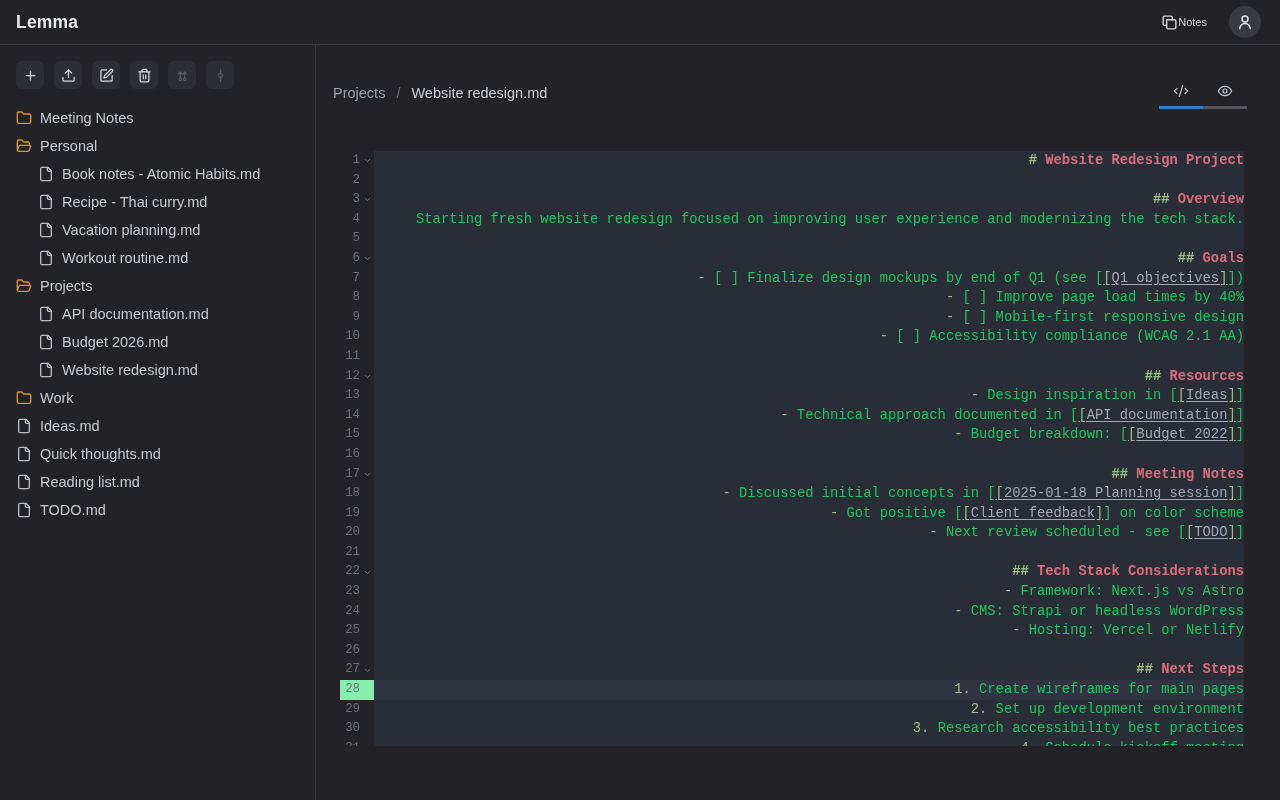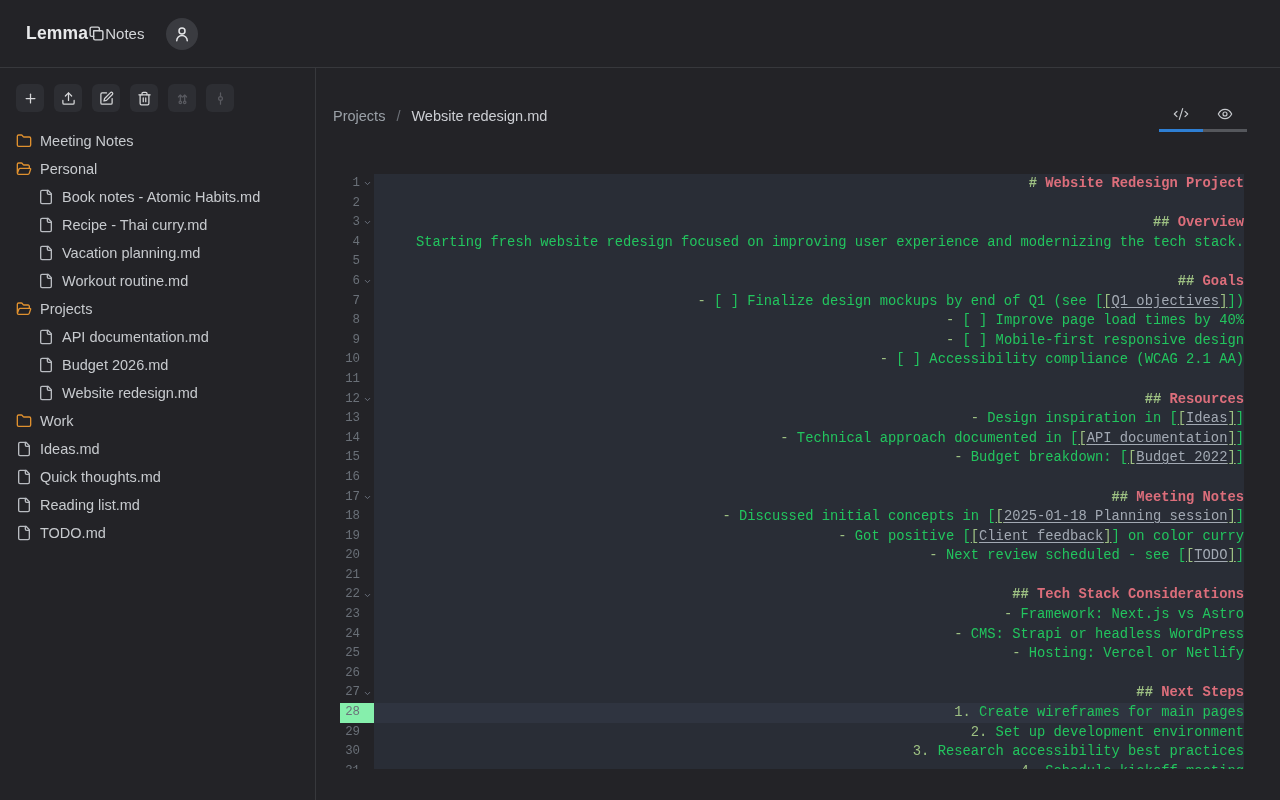--- a/index.html
+++ b/index.html
@@ -7,30 +7,30 @@
   body {
     background:#232327;
     color:#c7cace;
     font-family:"Liberation Sans", sans-serif;
     display:flex; flex-direction:column;
   }
   svg { display:block; }
 
   
   .topbar {
-    height:68px; flex-shrink:0;
+    height:45px; flex-shrink:0;
     border-bottom:1px solid #37383c;
-    display:flex; align-items:center; 
-    padding:0 19px 0 26px;
+    display:flex; align-items:center; justify-content:space-between;
+    padding:0 19px 0 16px;
   }
   .logo { font-size:17.5px; font-weight:bold; color:#e8e9eb; letter-spacing:.2px; }
   .topbar-right { display:flex; align-items:center; gap:22px; }
   .nav-notes {
     display:flex; align-items:center; gap:0;
-    color:#d3d5d8; font-size:15px; cursor:pointer;
+    color:#d3d5d8; font-size:11px; cursor:pointer;
   }
   .nav-notes .icn { color:#d3d5d8; }
   .avatar {
     width:32px; height:32px; border-radius:50%;
     background:#3a3b40; color:#e4e5e7;
     display:flex; align-items:center; justify-content:center; cursor:pointer;
   }
 
   
   .content { flex:1; display:flex; min-height:0; }
@@ -491,21 +491,21 @@
             <span class="ln-num">18</span>
             <span class="ln-fold"></span>
           </span>
           <span class="lc"><span class="seg-g">-</span><span class="seg-b"> Discussed initial concepts in [</span><span class="seg-lb">[</span><span class="seg-l">2025-01-18 Planning session</span><span class="seg-lb">]</span><span class="seg-b">]</span></span>
         </div>
         <div class="line">
           <span class="ln">
             <span class="ln-num">19</span>
             <span class="ln-fold"></span>
           </span>
-          <span class="lc"><span class="seg-g">-</span><span class="seg-b"> Got positive [</span><span class="seg-lb">[</span><span class="seg-l">Client feedback</span><span class="seg-lb">]</span><span class="seg-b">] on color curry</span></span>
+          <span class="lc"><span class="seg-g">-</span><span class="seg-b"> Got positive [</span><span class="seg-lb">[</span><span class="seg-l">Client feedback</span><span class="seg-lb">]</span><span class="seg-b">] on color scheme</span></span>
         </div>
         <div class="line">
           <span class="ln">
             <span class="ln-num">20</span>
             <span class="ln-fold"></span>
           </span>
           <span class="lc"><span class="seg-g">-</span><span class="seg-b"> Next review scheduled - see [</span><span class="seg-lb">[</span><span class="seg-l">TODO</span><span class="seg-lb">]</span><span class="seg-b">]</span></span>
         </div>
         <div class="line">
           <span class="ln">

